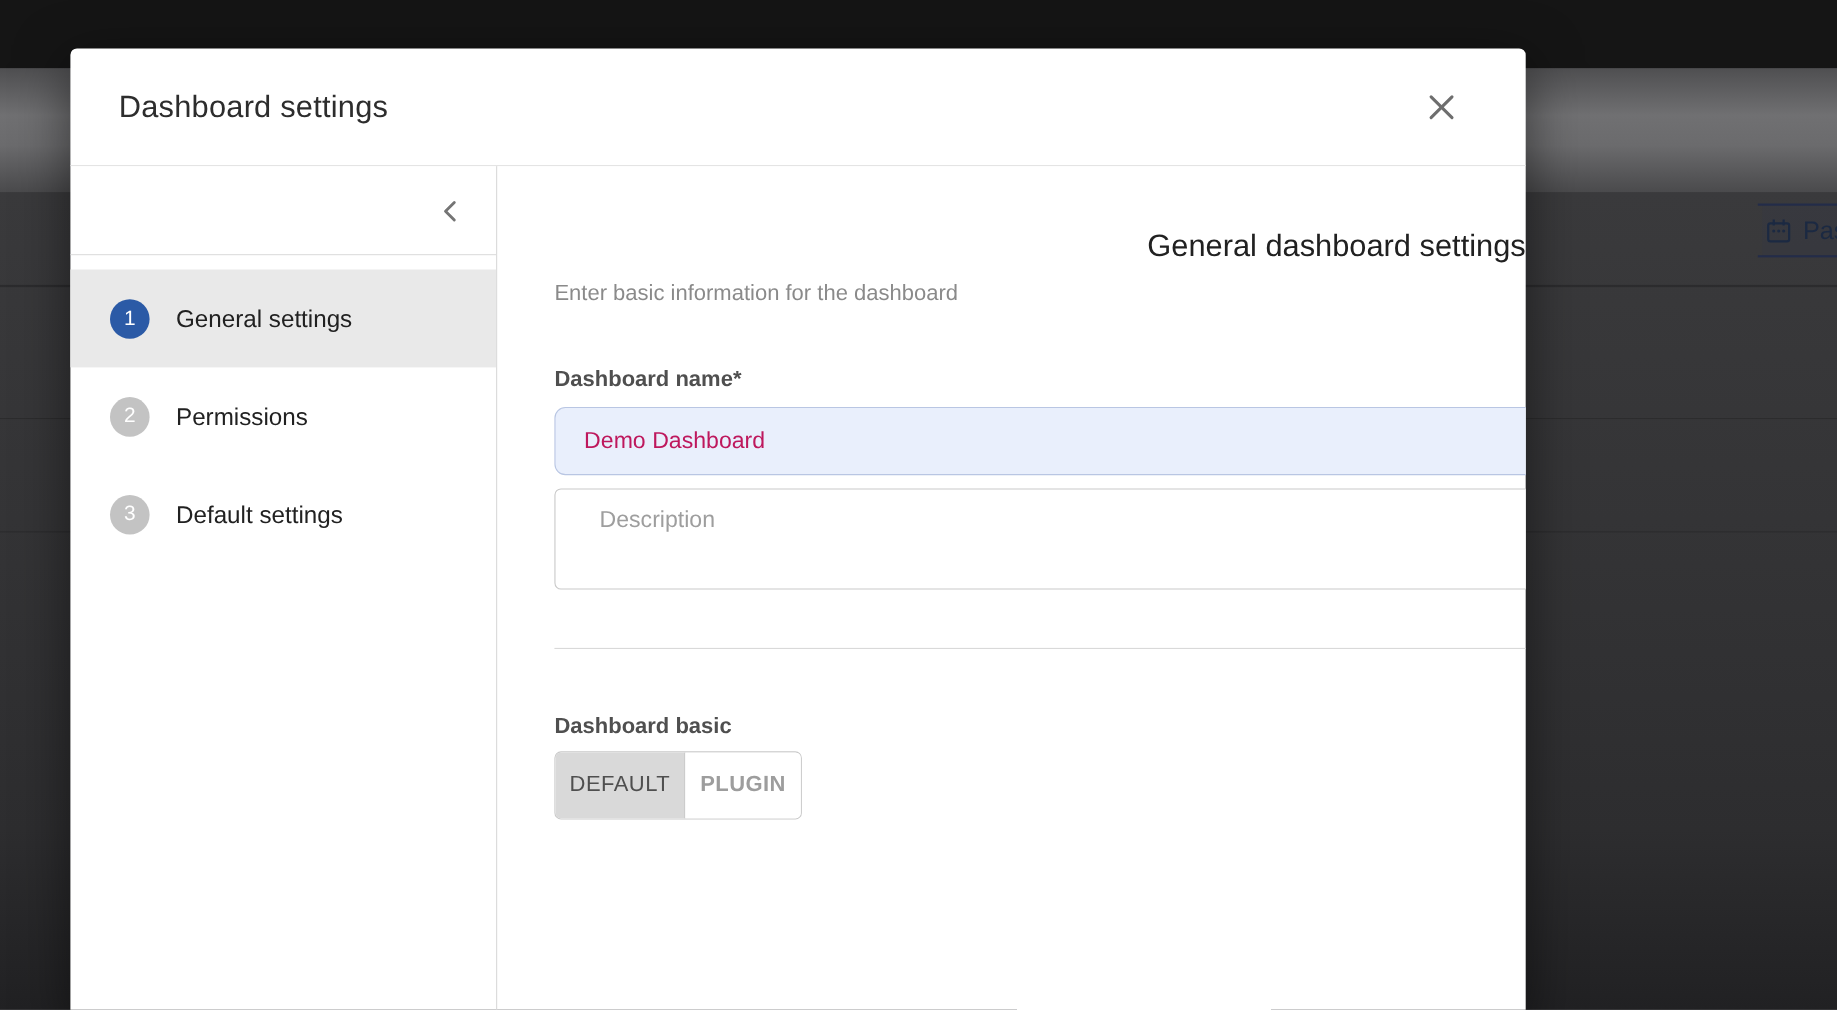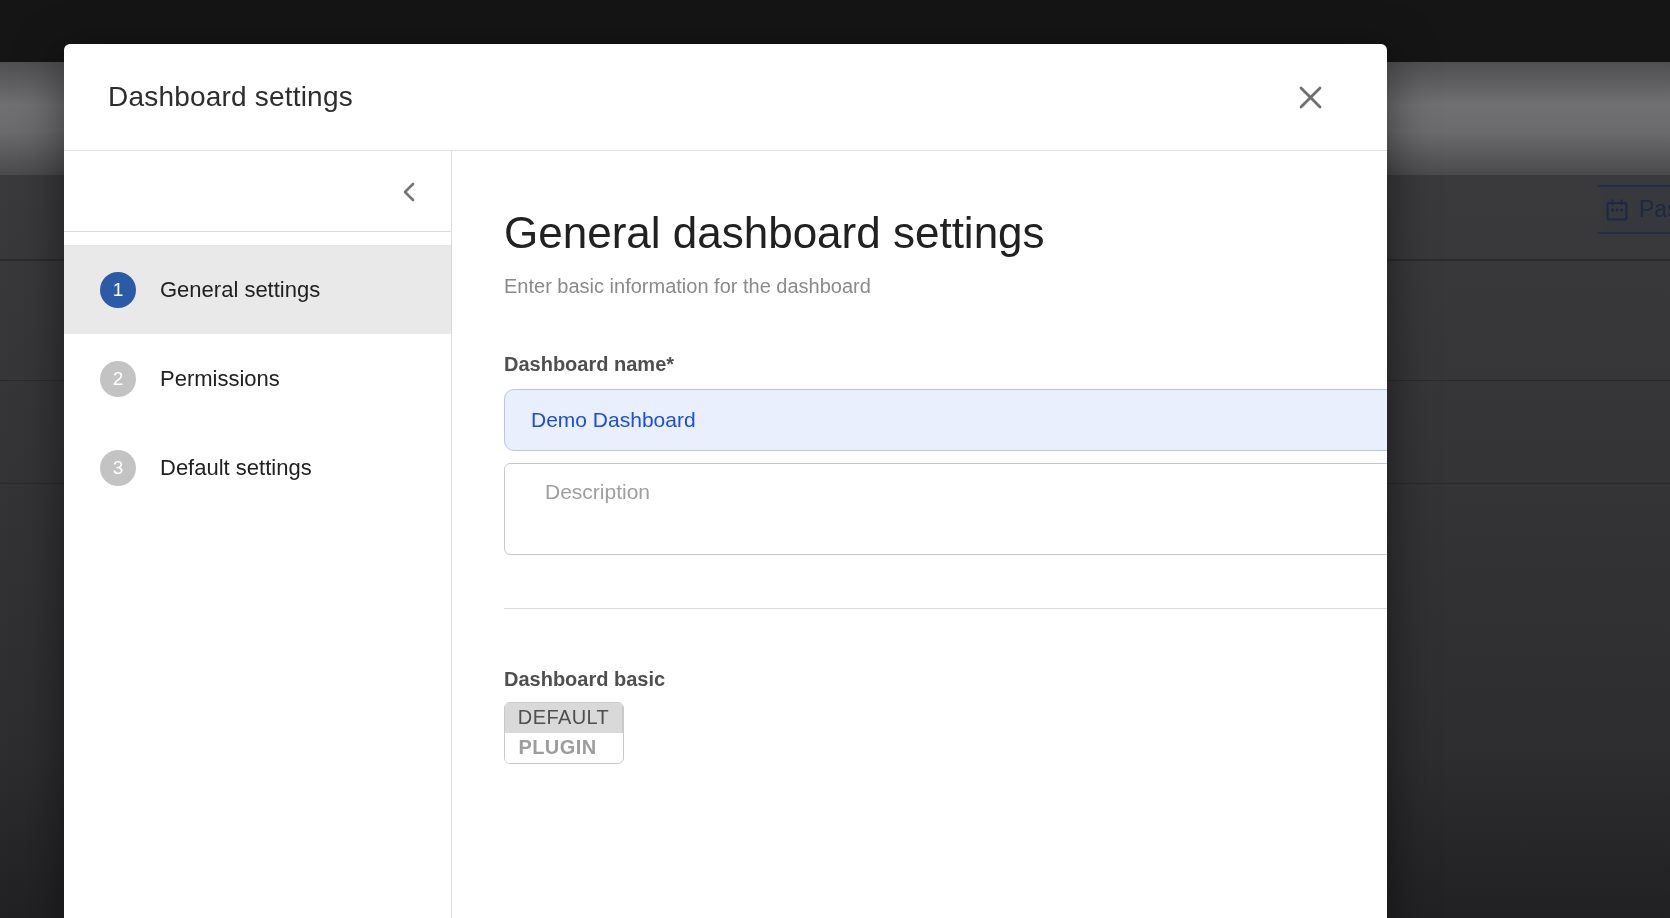--- a/index.html
+++ b/index.html
@@ -50,39 +50,39 @@
   .step{height:89px;display:flex;align-items:center;padding-left:36px;gap:24px;cursor:pointer;}
   .step.active{background:#e9e9e9;}
   .step-circle{width:36px;height:36px;border-radius:50%;flex:0 0 auto;
     background:var(--step-inactive-bg,#c3c3c3);color:#ffffff;font-size:19px;
     display:flex;align-items:center;justify-content:center;}
   .step.active .step-circle{background:var(--step-active-bg,#2b5aa6);}
   .step-label{font-size:22px;color:#212121;}
 
   
   .content{flex:1;padding:56px 0 0 52px;box-sizing:border-box;overflow:hidden;}
-  .content h1{margin:0 11px 14px 0;font-size:44px;font-weight:400;color:#212121;line-height:1.2;}
+  .content h1{margin:0 0 14px 0;font-size:28px;font-weight:400;color:#212121;line-height:1.2;text-align:right;}
   .subtitle{font-size:20px;color:#8a8a8a;line-height:1.2;}
   .form{width:958px;}
   .field-label{font-size:20px;font-weight:700;color:#4f4f4f;line-height:1.25;}
   .fl-name{margin-top:54px;}
   .fl-desc{margin-top:58px;}
   .fl-type{margin-top:58px;}
   .name-input{display:block;box-sizing:border-box;width:958px;height:62px;margin-top:12px;
     background:var(--name-input-bg,#e9effc);border:1px solid var(--name-input-border,#b9c6e3);
-    border-radius:10px;padding:0 26px;font-size:21px;color:#1d4ed8;
+    border-radius:10px;padding:0 26px;font-size:21px;color:#be185d;
     font-family:"Liberation Sans","DejaVu Sans",sans-serif;outline:none;}
   .desc-input{display:block;box-sizing:border-box;width:958px;height:92px;margin-top:12px;
     background:#ffffff;border:1px solid #c9c9c9;border-radius:6px;padding:16px 40px;
     font-size:21px;color:#1a1a1a;resize:none;
     font-family:"Liberation Sans","DejaVu Sans",sans-serif;outline:none;}
   .desc-input::placeholder{color:#9e9e9e;}
   .section-divider{width:958px;height:1px;background:#d9d9d9;border:none;margin:53px 0 0 0;}
   .toggle-group{display:inline-flex;margin-top:10px;border:1px solid #c9c9c9;border-radius:6px;
-    overflow:hidden;height:62px;box-sizing:border-box;flex-direction:column;}
+    overflow:hidden;height:62px;box-sizing:border-box;}
   .toggle-btn{height:100%;border:none;background:#ffffff;color:#9d9d9d;font-size:20px;
     letter-spacing:0.4px;cursor:pointer;padding:0;
     font-family:"Liberation Sans","DejaVu Sans",sans-serif;}
   .toggle-btn.first{width:118px;border-right:1px solid #c9c9c9;}
   .toggle-btn.second{width:105px;font-weight:bold;}
   .toggle-btn.selected{background:#d9d9d9;color:#4f4f4f;}
 </style>
 </head>
 <body>
 

